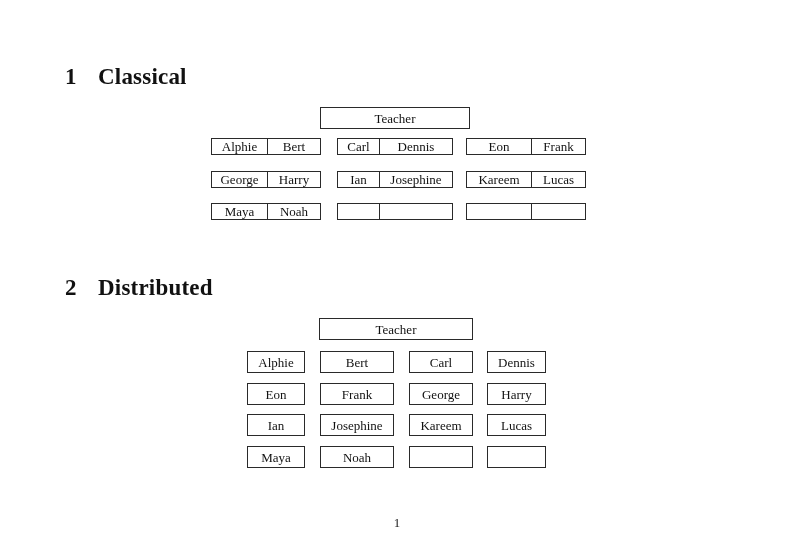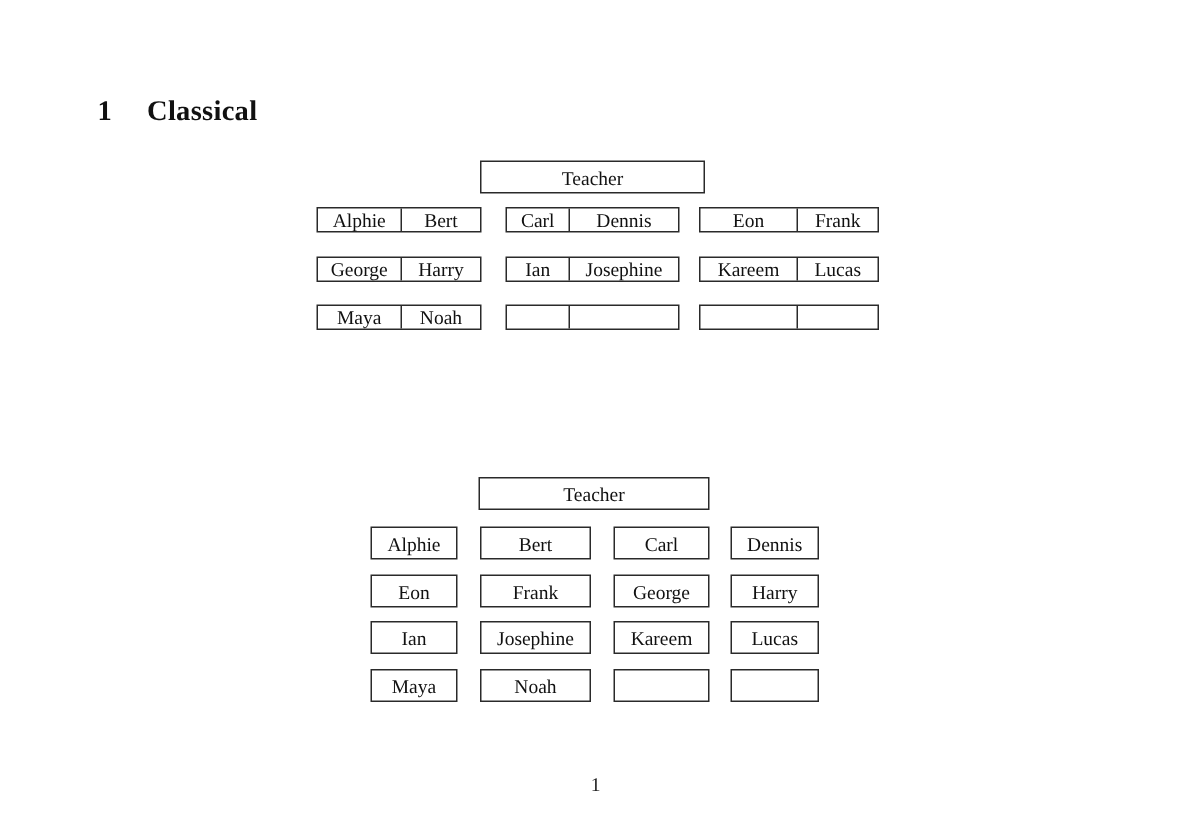--- a/index.html
+++ b/index.html
@@ -3,21 +3,21 @@
 <meta charset="utf-8">
 <style>
   html,body{margin:0;padding:0;background:#ffffff;}
   body{width:794px;height:560px;position:relative;overflow:hidden;
        font-family:"Liberation Serif","DejaVu Serif",serif;color:#111;}
   *{box-sizing:border-box;}
 
   .page{position:absolute;inset:0;background:#fff;}
 
   
-  .sec-heading{position:absolute;left:65px;font-size:19px;font-weight:bold;
+  .sec-heading{position:absolute;left:65px;font-size:23px;font-weight:bold;
                letter-spacing:0.2px;white-space:nowrap;}
   .sec-num{display:inline-block;min-width:33px;}
 
   
   .obox{position:absolute;border:1px solid #2a2a2a;background:#fff;height:22px;
         display:flex;align-items:center;justify-content:center;
         font-size:13px;line-height:15px;}
 
   
   .desk{position:absolute;border:1px solid #2a2a2a;background:#fff;height:17px;
@@ -90,20 +90,23 @@
   </div>
   <div class="desk c-col1" style="top:203px">
     <span class="seat left"></span>
     <span class="seat right"></span>
   </div>
   <div class="desk c-col2" style="top:203px">
     <span class="seat left"></span>
     <span class="seat right"></span>
   </div>
 
+  <div class="sec-heading" style="top:275px">
+    <span class="sec-num">2</span><span class="sec-title">Distributed</span>
+  </div>
 
   <div class="obox teacher2">Teacher</div>
 
   <div class="obox d-col0" style="top:351px">Alphie</div>
   <div class="obox d-col1" style="top:351px">Bert</div>
   <div class="obox d-col2" style="top:351px">Carl</div>
   <div class="obox d-col3" style="top:351px">Dennis</div>
 
   <div class="obox d-col0" style="top:383px">Eon</div>
   <div class="obox d-col1" style="top:383px">Frank</div>

